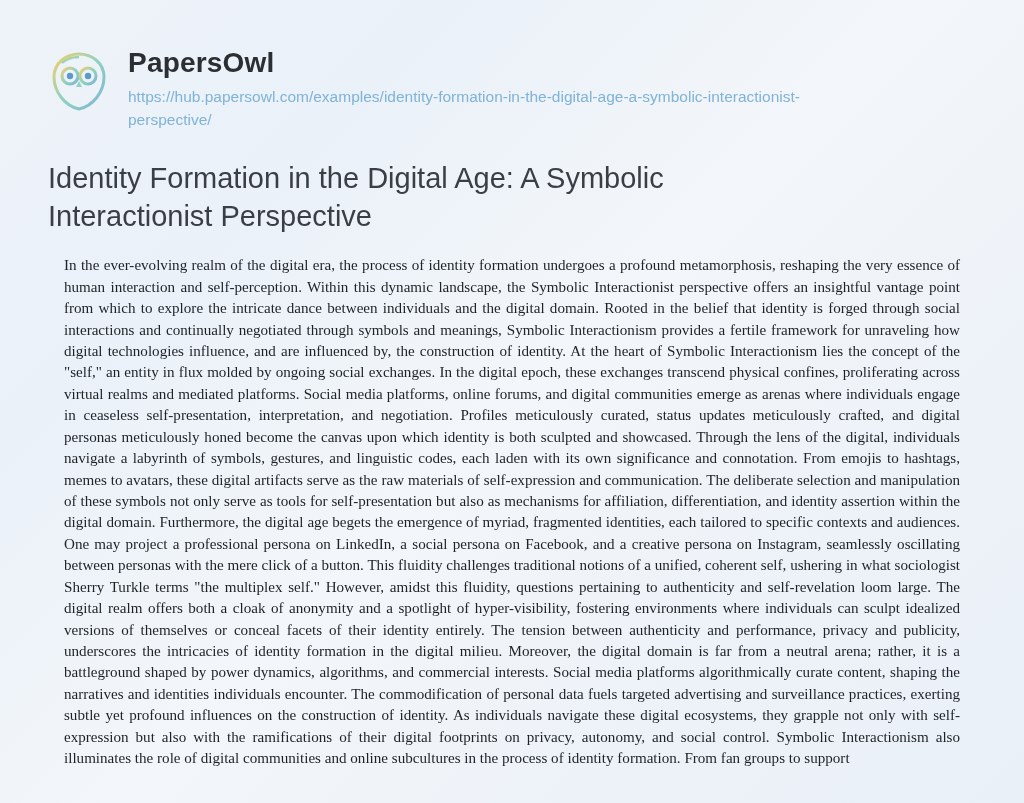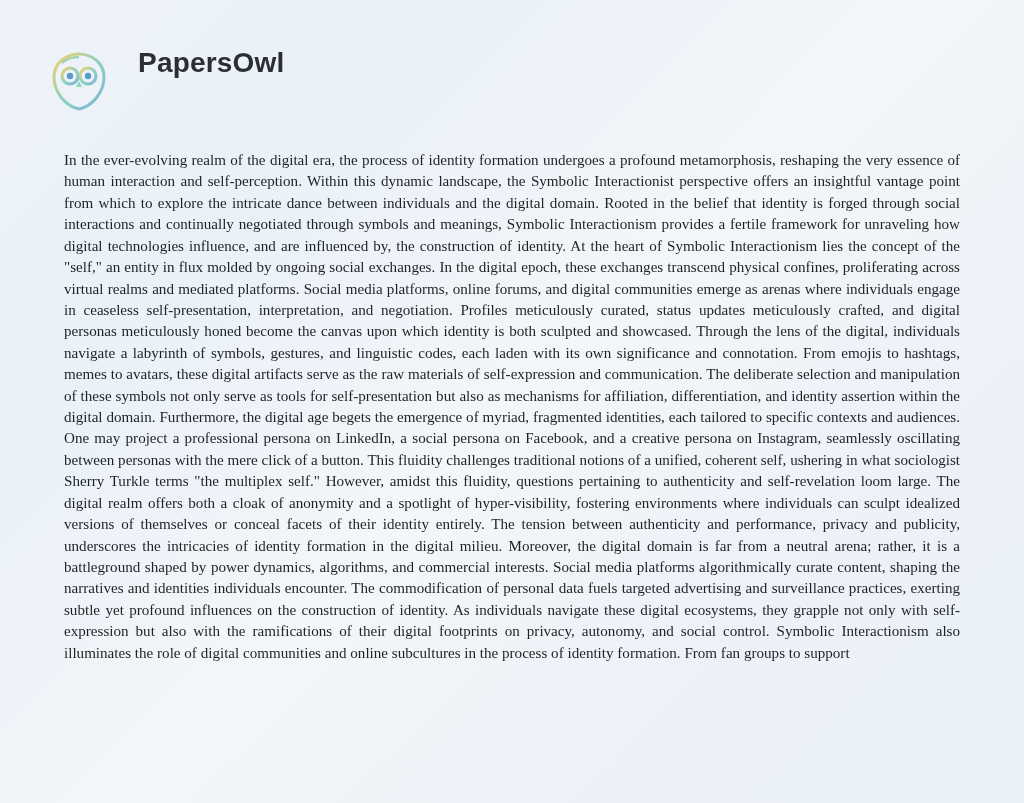--- a/index.html
+++ b/index.html
@@ -16,22 +16,22 @@
   .page {
     position: relative;
     width: 1024px;
     height: 803px;
     box-sizing: border-box;
     padding: 46px 48px 0 48px;
   }
   .header {
     display: flex;
     align-items: flex-start;
-    gap: 28px;
-    margin-bottom: 18px;
+    gap: 18px;
+    margin-bottom: 28px;
     min-height: 86px;
   }
   .logo-mark {
     width: 62px;
     height: 62px;
     flex: 0 0 62px;
     position: relative;
     margin-top: 4px;
   }
   .logo-mark svg {
@@ -97,19 +97,21 @@
         <circle cx="22" cy="26" r="8" fill="none" stroke="url(#owlgrad)" stroke-width="3"></circle>
         <circle cx="40" cy="26" r="8" fill="none" stroke="url(#owlgrad)" stroke-width="3"></circle>
         <circle cx="22" cy="26" r="3.2" fill="#5b9bc9"></circle>
         <circle cx="40" cy="26" r="3.2" fill="#5b9bc9"></circle>
         <path d="M31 31 L28 37 L34 37 Z" fill="#8fd3c0"></path>
         <path d="M14 13 C18 9 24 7 31 7" fill="none" stroke="url(#owlgrad)" stroke-width="2.4"></path>
       </svg>
     </div>
     <div class="brand-block">
       <div class="brand-name">PapersOwl</div>
+      <div class="brand-url">https://hub.papersowl.com/examples/identity-formation-in-the-digital-age-a-symbolic-interactionist-perspective/</div>
     </div>
   </div>
 
+  <h1 class="doc-title">Identity Formation in the Digital Age: A Symbolic Interactionist Perspective</h1>
 
   <p class="body-text">In the ever-evolving realm of the digital era, the process of identity formation undergoes a profound metamorphosis, reshaping the very essence of human interaction and self-perception. Within this dynamic landscape, the Symbolic Interactionist perspective offers an insightful vantage point from which to explore the intricate dance between individuals and the digital domain. Rooted in the belief that identity is forged through social interactions and continually negotiated through symbols and meanings, Symbolic Interactionism provides a fertile framework for unraveling how digital technologies influence, and are influenced by, the construction of identity. At the heart of Symbolic Interactionism lies the concept of the "self," an entity in flux molded by ongoing social exchanges. In the digital epoch, these exchanges transcend physical confines, proliferating across virtual realms and mediated platforms. Social media platforms, online forums, and digital communities emerge as arenas where individuals engage in ceaseless self-presentation, interpretation, and negotiation. Profiles meticulously curated, status updates meticulously crafted, and digital personas meticulously honed become the canvas upon which identity is both sculpted and showcased. Through the lens of the digital, individuals navigate a labyrinth of symbols, gestures, and linguistic codes, each laden with its own significance and connotation. From emojis to hashtags, memes to avatars, these digital artifacts serve as the raw materials of self-expression and communication. The deliberate selection and manipulation of these symbols not only serve as tools for self-presentation but also as mechanisms for affiliation, differentiation, and identity assertion within the digital domain. Furthermore, the digital age begets the emergence of myriad, fragmented identities, each tailored to specific contexts and audiences. One may project a professional persona on LinkedIn, a social persona on Facebook, and a creative persona on Instagram, seamlessly oscillating between personas with the mere click of a button. This fluidity challenges traditional notions of a unified, coherent self, ushering in what sociologist Sherry Turkle terms "the multiplex self." However, amidst this fluidity, questions pertaining to authenticity and self-revelation loom large. The digital realm offers both a cloak of anonymity and a spotlight of hyper-visibility, fostering environments where individuals can sculpt idealized versions of themselves or conceal facets of their identity entirely. The tension between authenticity and performance, privacy and publicity, underscores the intricacies of identity formation in the digital milieu. Moreover, the digital domain is far from a neutral arena; rather, it is a battleground shaped by power dynamics, algorithms, and commercial interests. Social media platforms algorithmically curate content, shaping the narratives and identities individuals encounter. The commodification of personal data fuels targeted advertising and surveillance practices, exerting subtle yet profound influences on the construction of identity. As individuals navigate these digital ecosystems, they grapple not only with self-expression but also with the ramifications of their digital footprints on privacy, autonomy, and social control. Symbolic Interactionism also illuminates the role of digital communities and online subcultures in the process of identity formation. From fan groups to support</p>
 
 </div>
 
 </body></html>

